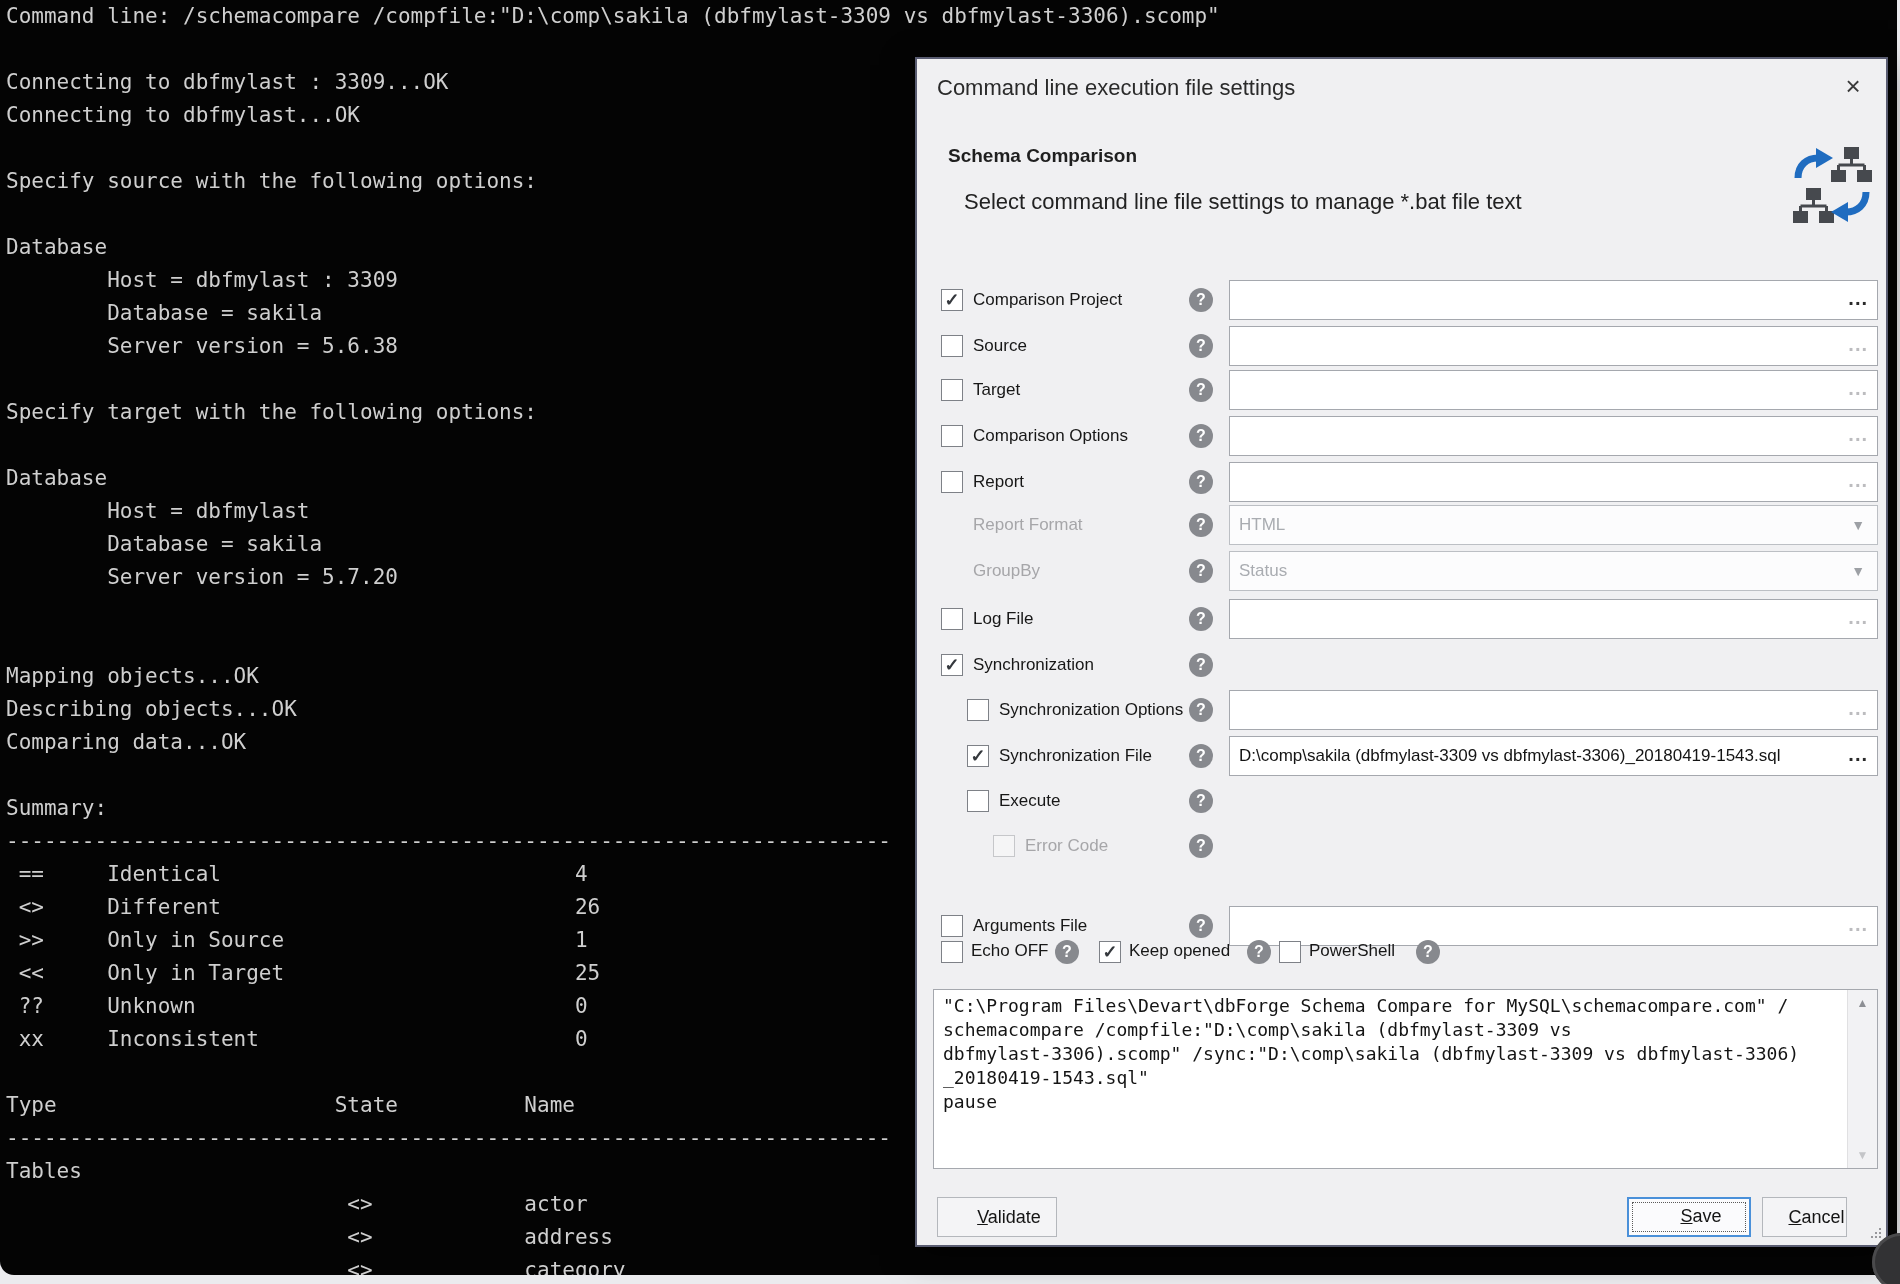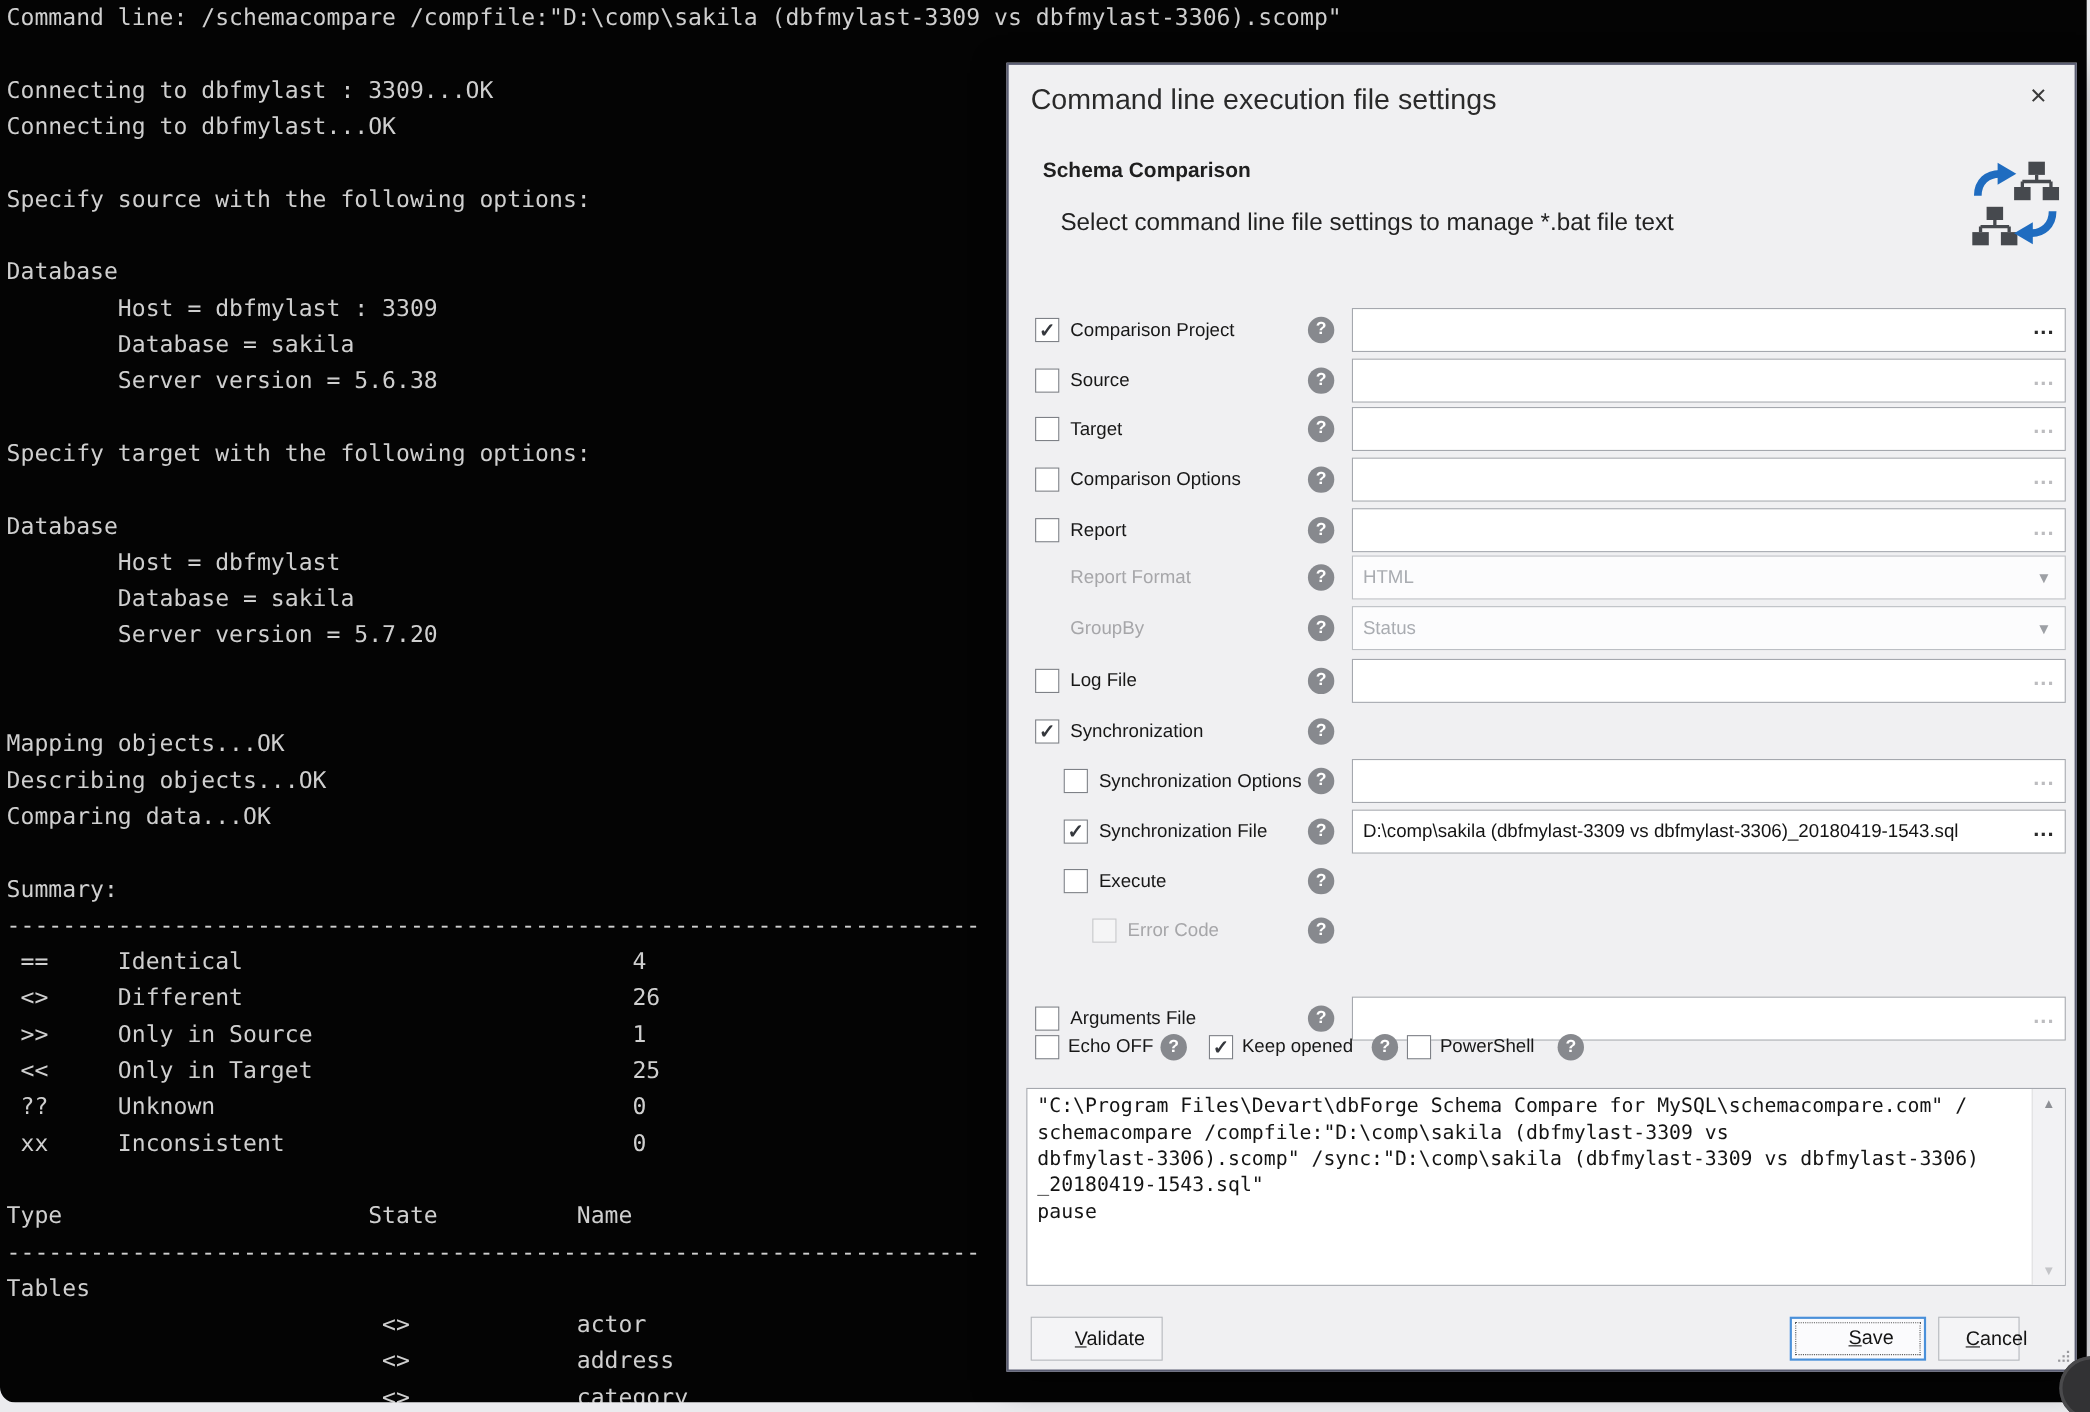--- a/index.html
+++ b/index.html
@@ -8,21 +8,21 @@
   
   .terminal{position:absolute;left:0;top:0;width:1897px;height:1275px;background:#040404;
             border-radius:0 0 16px 14px;}
   .term-pre{position:absolute;left:6px;top:0;margin:0;
             font-family:"DejaVu Sans Mono",monospace;font-size:21px;line-height:33px;
             color:#cfcfcf;white-space:pre;}
   .bottom-strip{position:absolute;left:0;right:0;bottom:0;height:9px;background:#ebebee;}
   
   .dialog{position:absolute;left:915px;top:57px;width:973px;height:1190px;box-sizing:border-box;
           background:#f0f0f2;border:2px solid #5a5d72;box-shadow:0 8px 30px rgba(0,0,0,.55);}
-  .dlg-title{position:absolute;left:20px;top:16px;font-size:26px;color:#2a2a2a;}
+  .dlg-title{position:absolute;left:20px;top:16px;font-size:22px;color:#2a2a2a;}
   .dlg-close{position:absolute;right:14px;top:8px;width:38px;height:38px;text-align:center;
              line-height:38px;font-size:26px;color:#3a3a3a;cursor:default;}
   .sec-title{position:absolute;left:31px;top:86px;font-size:19px;font-weight:bold;color:#1f1f1f;}
   .sec-sub{position:absolute;left:47px;top:130px;font-size:22px;color:#222;}
   .cmp-icon{position:absolute;right:14px;top:86px;}
   
   .row{position:absolute;left:0;right:0;height:40px;}
   .cb{position:absolute;top:9px;width:20px;height:20px;background:#fff;border:1px solid #7e8187;
       font-size:18px;line-height:20px;text-align:center;color:#35383d;font-weight:bold;}
   .cb[data-state="checked"]::after{content:"✓";}
@@ -66,21 +66,21 @@
   
   .btn{position:absolute;top:1138px;height:40px;box-sizing:border-box;background:#f4f4f6;
        border:1px solid #b4b7bc;text-align:center;cursor:default;padding-left:24px;}
   .btn .btn-label{display:block;line-height:38px;font-size:18px;color:#141414;}
   .btn .btn-label::first-letter{text-decoration:underline;}
   .btn-validate{left:20px;width:120px;}
   .btn-save{left:710px;width:124px;border:2px solid #4a90d9;background:#fbfbfd;}
   .btn-save::after{content:"";position:absolute;left:3px;top:3px;right:3px;bottom:3px;
                    border:1px dotted #5a5a5a;}
   .btn-save .btn-label{line-height:34px;position:relative;z-index:1;}
-  .btn-cancel{left:845px;width:74px;}
+  .btn-cancel{left:845px;width:85px;}
   .grip{position:absolute;right:3px;bottom:3px;width:14px;height:14px;}
   .grip::after{content:"";position:absolute;left:2px;top:8px;width:2px;height:2px;background:#97979b;
                box-shadow:8px -8px 0 #97979b,8px -4px 0 #97979b,8px 0 0 #97979b,4px -4px 0 #97979b,4px 0 0 #97979b,0 0 0 #97979b;}
   
   .cursor-dot{position:absolute;left:1872px;top:1233px;width:58px;height:58px;border-radius:50%;
               background:#323234;box-shadow:inset 0 0 0 3px #4a4a4c;}
 </style>
 </head>
 <body>
 

